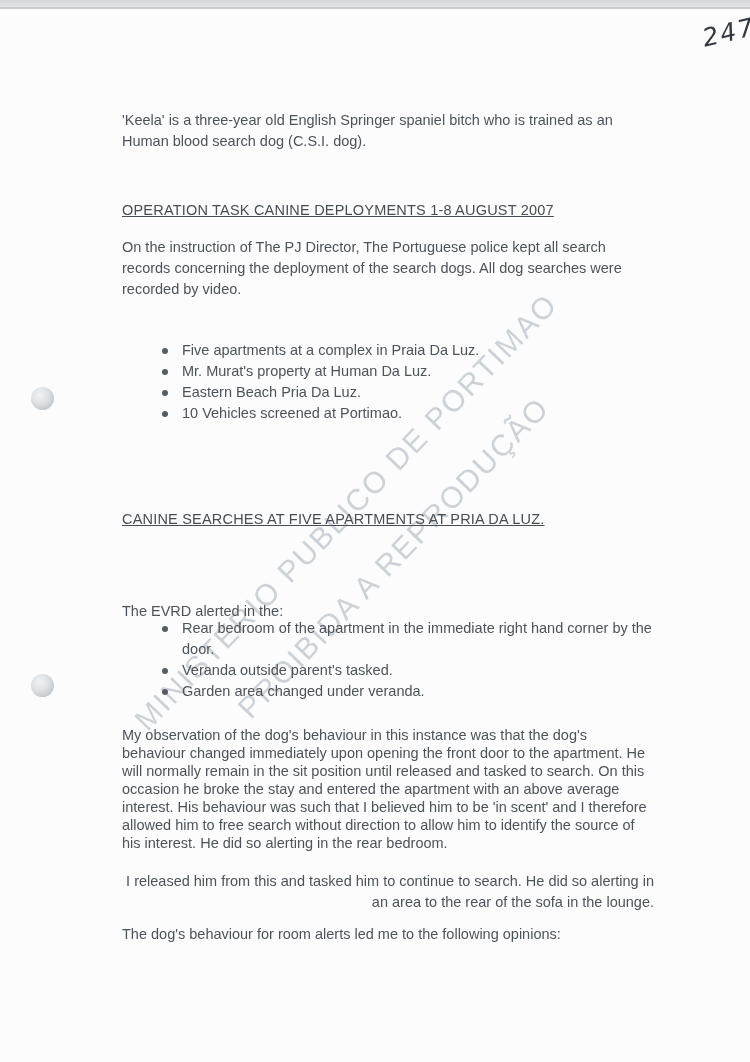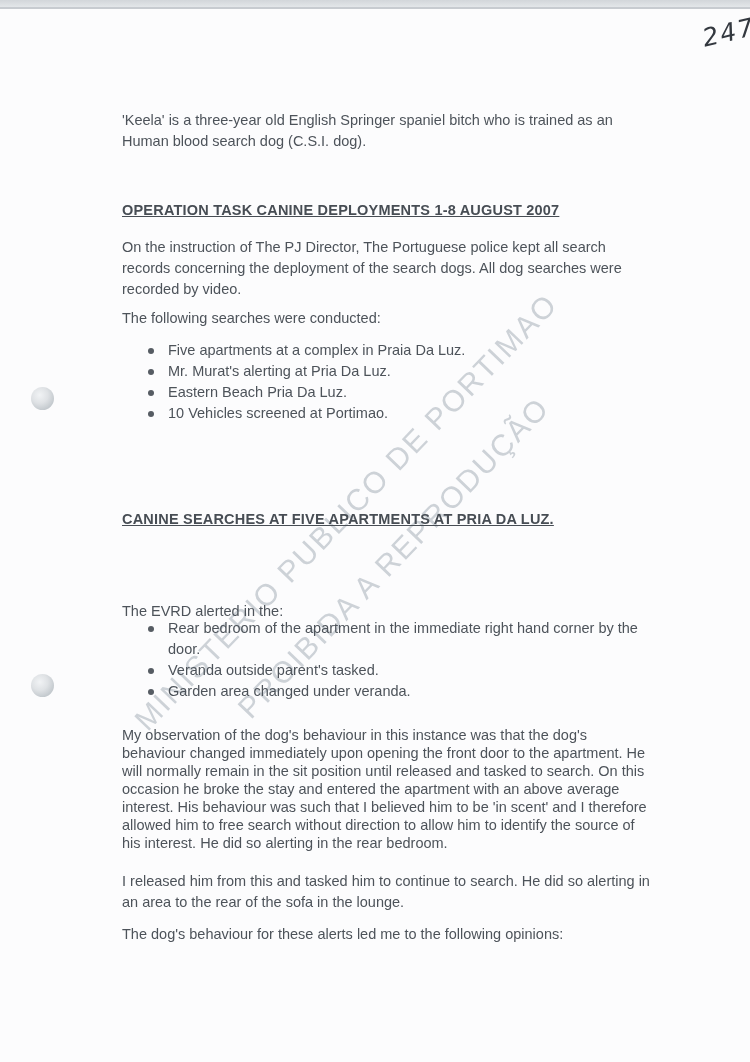--- a/index.html
+++ b/index.html
@@ -76,47 +76,47 @@
     line-height: 21px;
   }
   .content p, .content h2, .content ul {
     position: absolute;
     margin: 0;
     left: 0;
     width: 532px;
   }
   .heading {
     font-size: 14.5px;
-    font-weight: bold;
+    font-weight: normal;
     color: #474d54;
     text-decoration: underline;
     letter-spacing: 0.2px;
   }
   ul.bullets {
     list-style: none;
     padding: 0;
-    margin-left: 46px;
+    margin-left: 60px;
     width: 486px;
   }
   ul.bullets li {
     position: relative;
     line-height: 21px;
   }
   ul.bullets li::before {
     content: "";
     position: absolute;
     left: -20px;
     top: 8px;
     width: 6px;
     height: 6px;
     border-radius: 50%;
     background: #565c63;
   }
   .tight { line-height: 18px; }
-  .mid  { line-height: 20.5px; }
+  .mid  { line-height: 20.5px; text-align: right; }
 </style>
 </head>
 <body>
 
 <div class="page">
 
   <div class="top-edge"></div>
 
   <div class="handwritten">2474</div>
 
@@ -129,40 +129,39 @@
   </div>
 
   <div class="content">
 
     <p style="top:106px">'Keela' is a three-year old English Springer spaniel bitch who is trained as an Human blood search dog (C.S.I. dog).</p>
 
     <h2 class="heading" style="top:196px">OPERATION TASK CANINE DEPLOYMENTS 1-8 AUGUST 2007</h2>
 
     <p style="top:233px">On the instruction of The PJ Director, The Portuguese police kept all search records concerning the deployment of the search dogs. All dog searches were recorded by video.</p>
 
-    <p style="top:304px">The following searches were conducted:</p>
 
     <ul class="bullets" style="top:336px">
       <li>Five apartments at a complex in Praia Da Luz.</li>
-      <li>Mr. Murat's alerting at Pria Da Luz.</li>
+      <li>Mr. Murat's property at Human Da Luz.</li>
       <li>Eastern Beach Pria Da Luz.</li>
       <li>10 Vehicles screened at Portimao.</li>
     </ul>
 
     <h2 class="heading" style="top:505px">CANINE SEARCHES AT FIVE APARTMENTS AT PRIA DA LUZ.</h2>
 
 
     <p style="top:597px">The EVRD alerted in the:</p>
 
     <ul class="bullets" style="top:614px">
       <li>Rear bedroom of the apartment in the immediate right hand corner by the door.</li>
       <li>Veranda outside parent's tasked.</li>
       <li>Garden area changed under veranda.</li>
     </ul>
 
     <p class="tight" style="top:722px">My observation of the dog's behaviour in this instance was that the dog's behaviour changed immediately upon opening the front door to the apartment. He will normally remain in the sit position until released and tasked to search. On this occasion he broke the stay and entered the apartment with an above average interest. His behaviour was such that I believed him to be 'in scent' and I therefore allowed him to free search without direction to allow him to identify the source of his interest. He did so alerting in the rear bedroom.</p>
 
     <p class="mid" style="top:867px">I released him from this and tasked him to continue to search. He did so alerting in an area to the rear of the sofa in the lounge.</p>
 
-    <p style="top:920px">The dog's behaviour for these alerts led me to the following opinions:</p>
+    <p style="top:920px">The dog's behaviour for room alerts led me to the following opinions:</p>
 
   </div>
 </div>
 
 </body></html>

